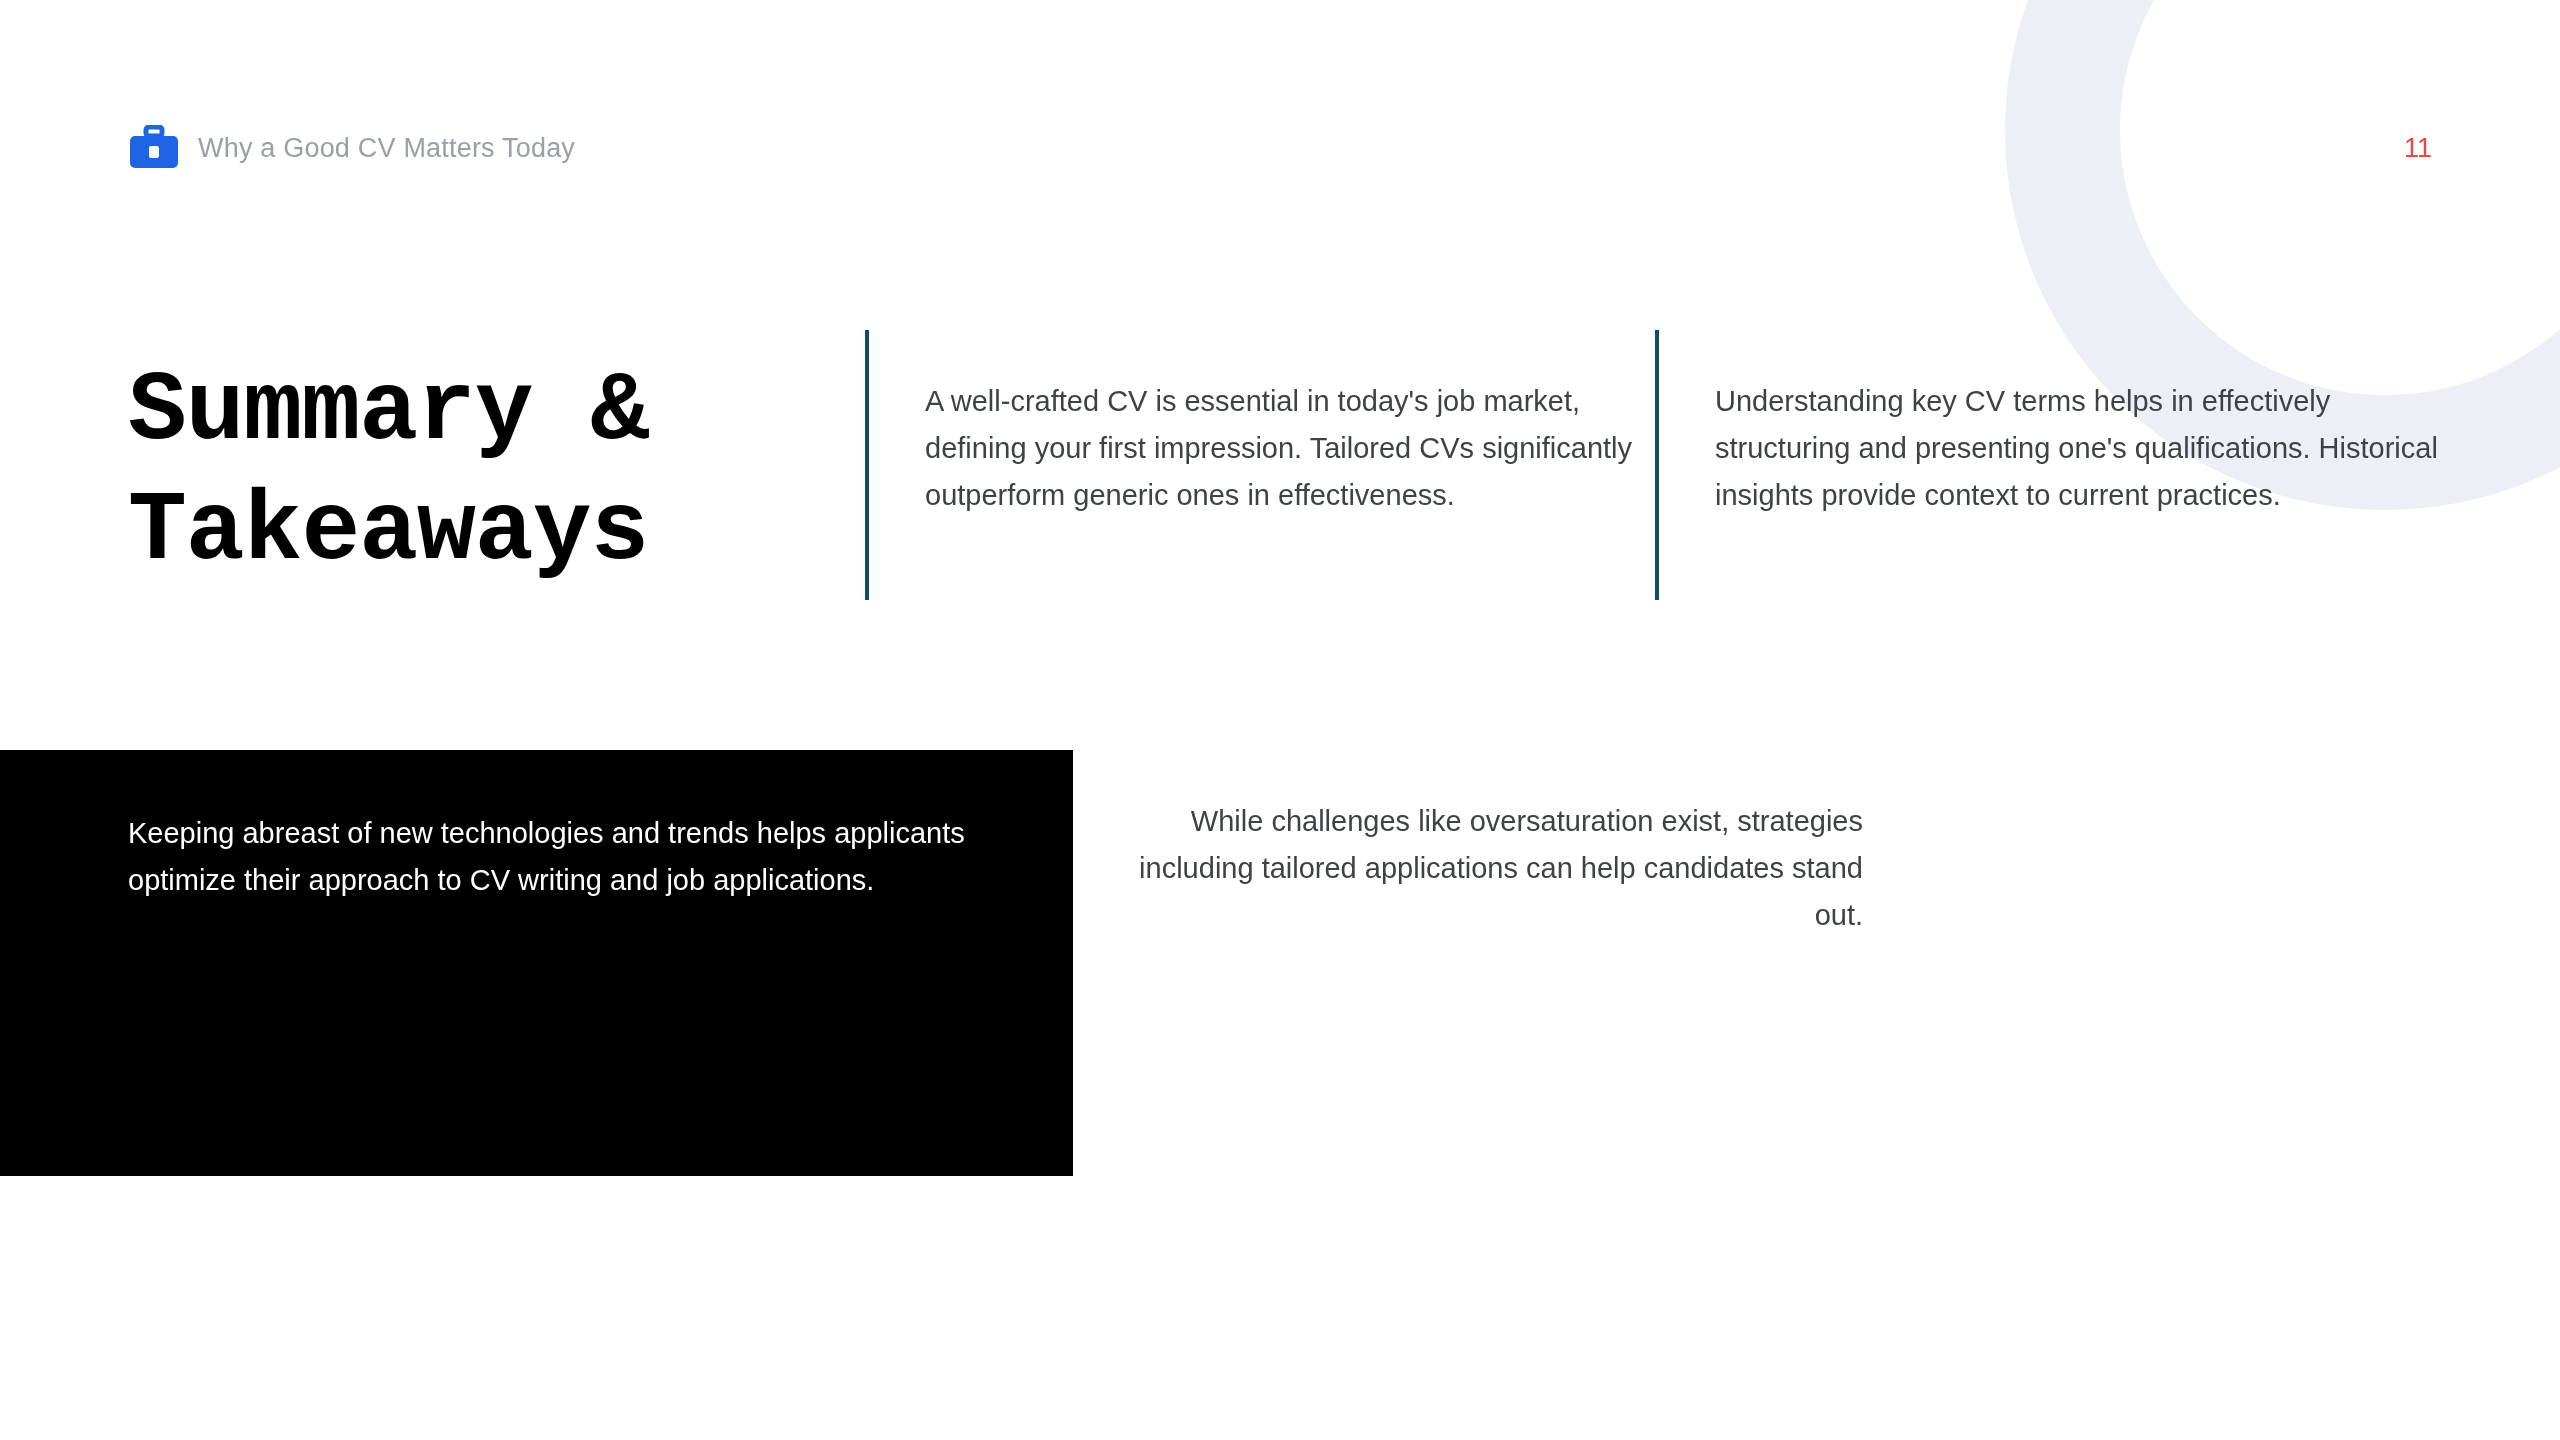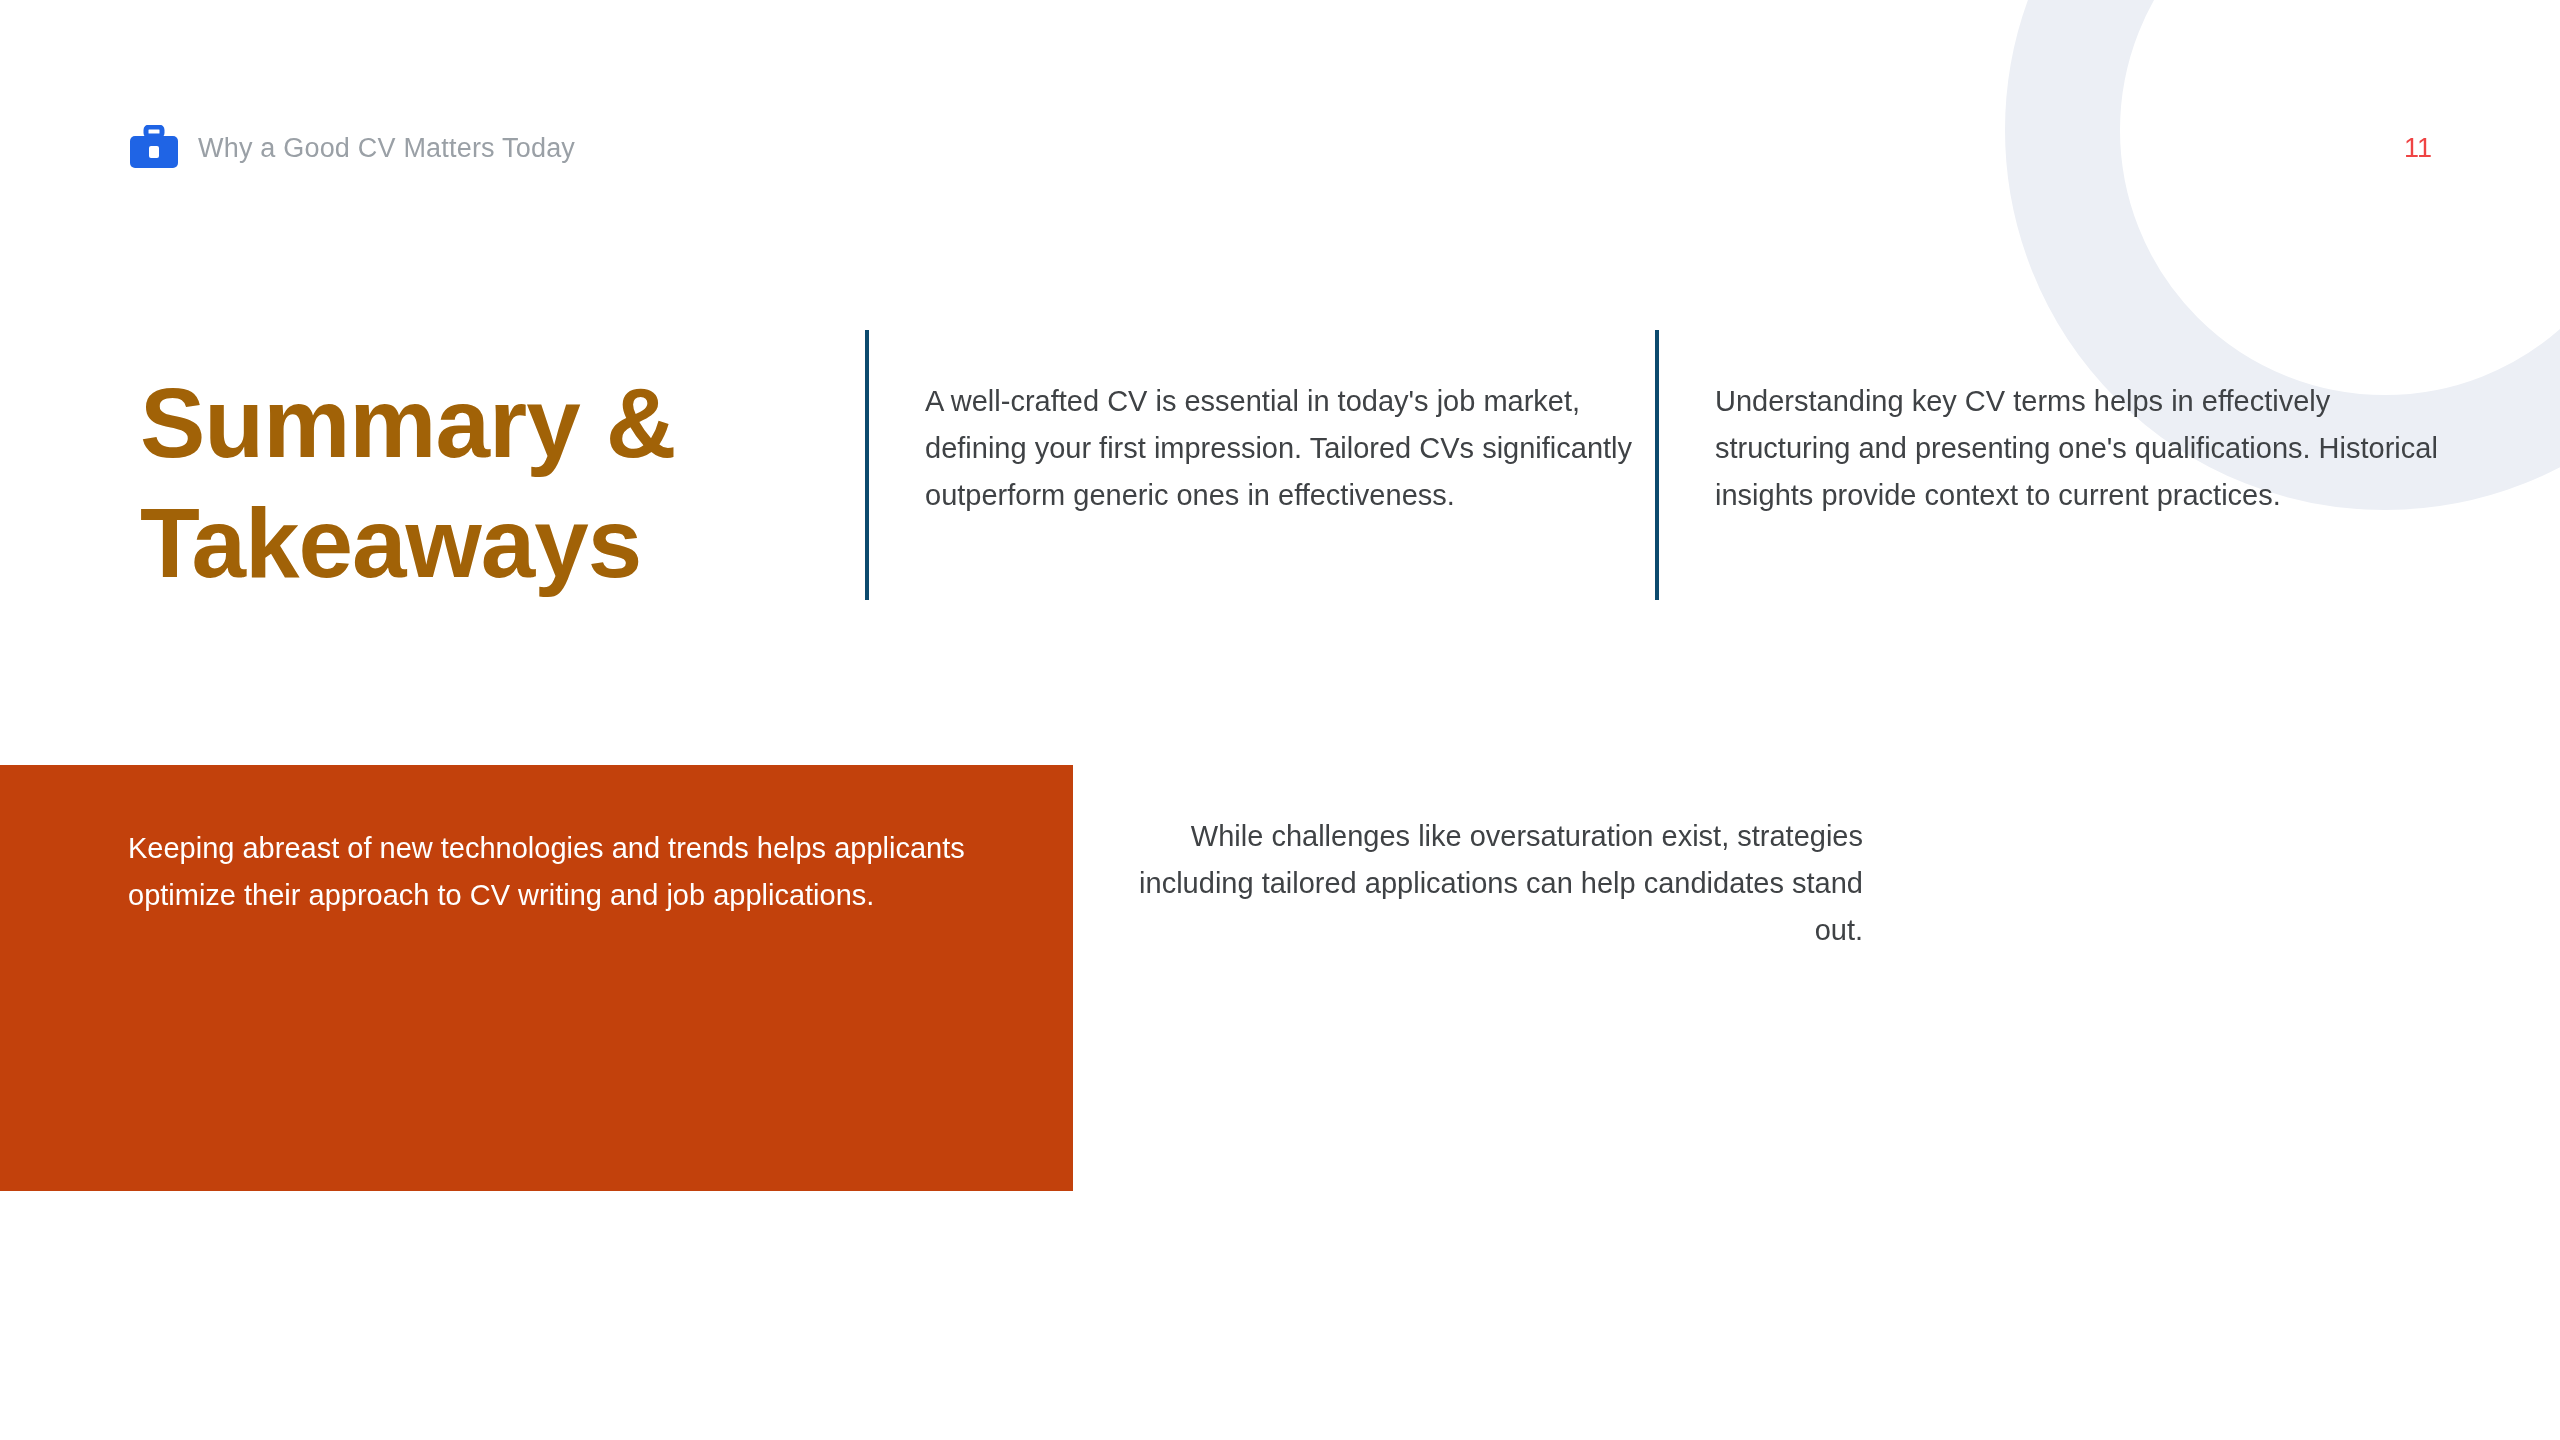--- a/index.html
+++ b/index.html
@@ -97,36 +97,37 @@
   }
   .cell.no-rule {
     border-left: none;
     text-align: right;
   }
 
   .slide-title {
     font-size: 98px;
     line-height: 1.22;
     font-weight: bold;
-    color: #a16207;
+    color: #000000;
     letter-spacing: -1px;
-    margin: 12px;
+    margin: 0;
     padding-top: 22px;
+    font-family: Liberation Mono, monospace;
   }
 
   .body-text {
     font-size: 29px;
     line-height: 1.62;
     color: #3f4245;
     margin: 0;
   }
 
   
   .panel-blue {
-    background: #c2410c;
+    background: #000000;
     border-left: none;
     width: 865px;
     padding: 60px 80px 96px 128px;
     min-height: 270px;
   }
   .panel-blue .body-text {
     color: #ffffff;
   }
 
   .row-2 .cell {

